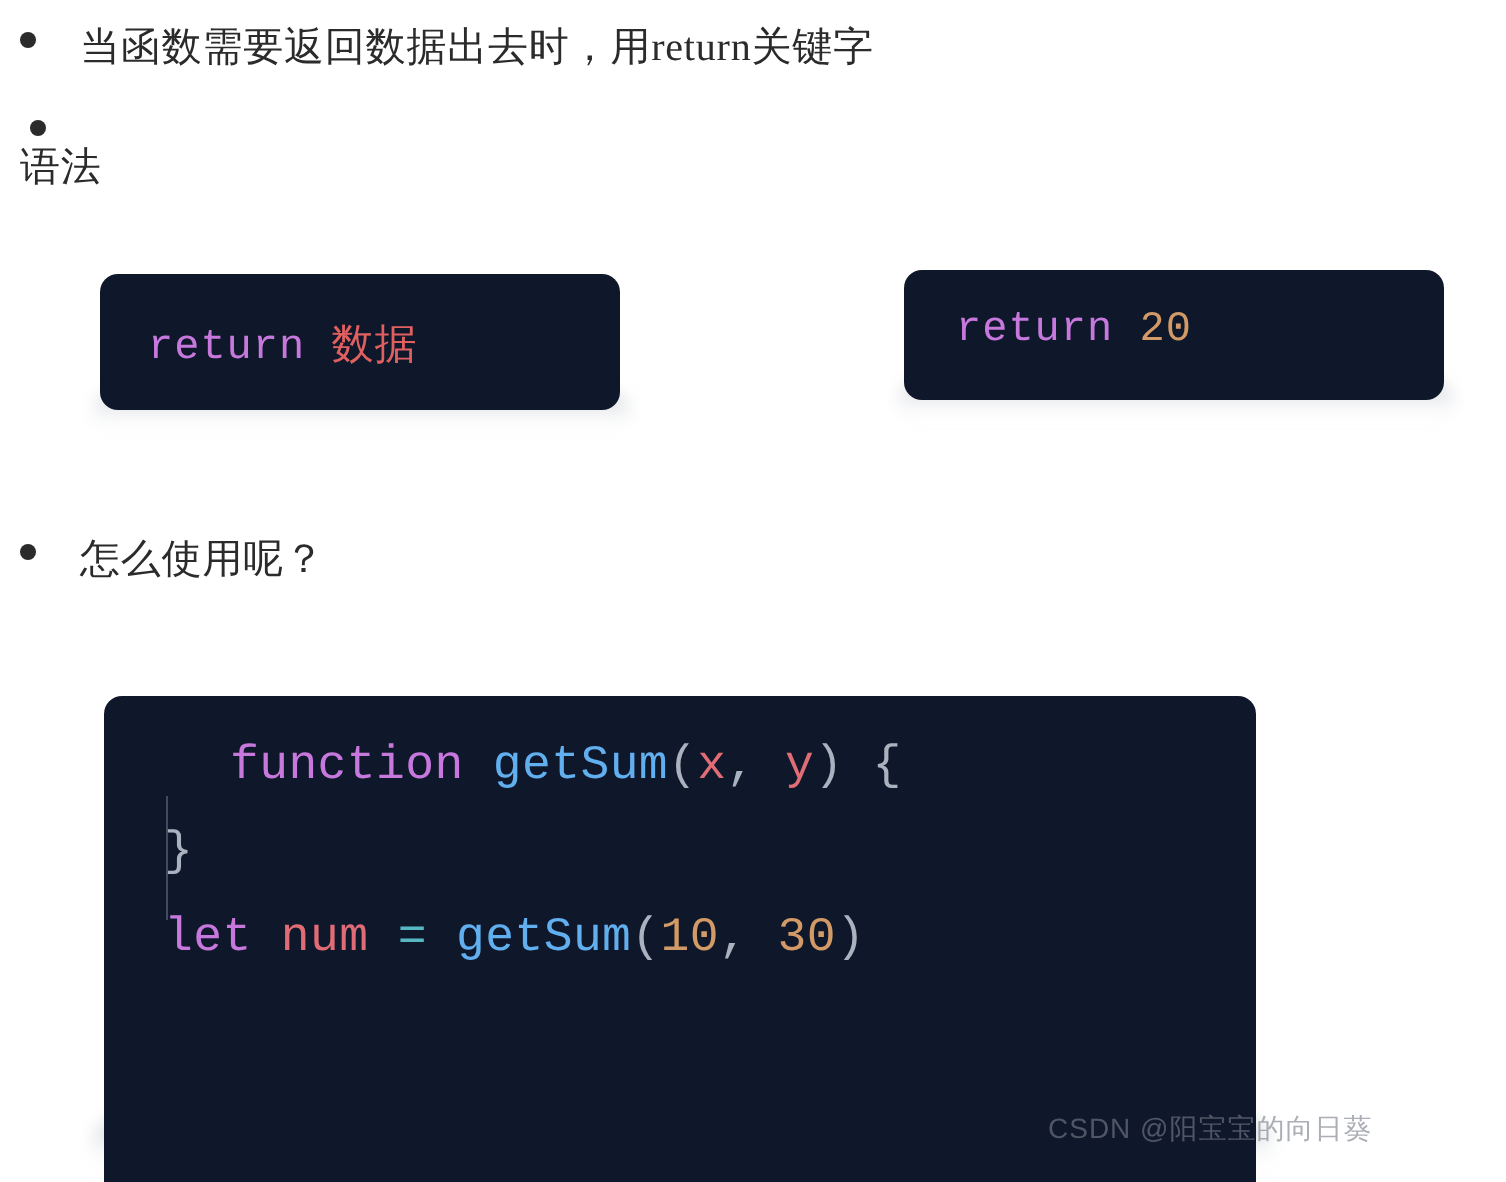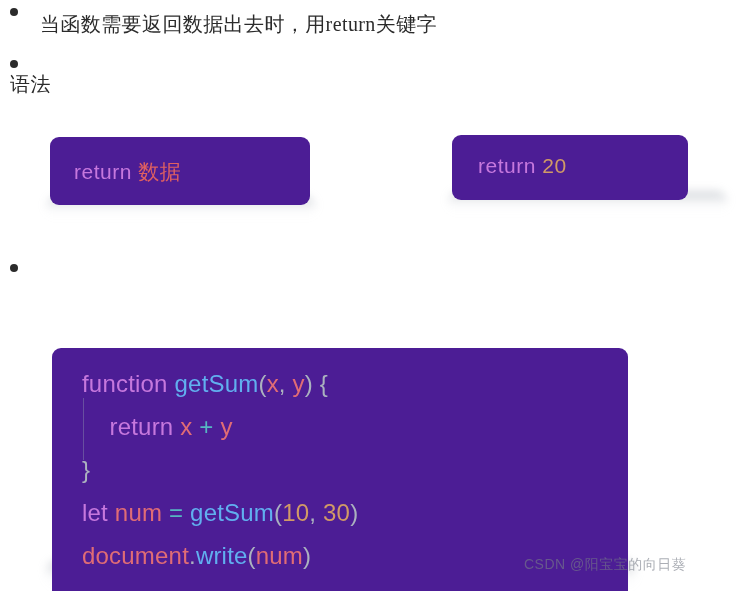--- a/index.html
+++ b/index.html
@@ -13,21 +13,21 @@
     position: relative;
     overflow: hidden;
     font-family: "Liberation Serif", "DejaVu Serif", serif;
     background: #ffffff;
   }
 
   
   .bullet-row {
     position: absolute;
     display: flex;
-    align-items: flex-start;
+    align-items: center;
     white-space: nowrap;
   }
   .bullet-dot {
     width: 8px;
     height: 8px;
     border-radius: 50%;
     background: #2b2b2b;
     display: inline-block;
     margin-right: 22px;
     position: relative;
@@ -42,25 +42,25 @@
     font-family: "Liberation Serif", "DejaVu Serif", serif;
   }
 
   #bullet-1 { left: 10px; top: 12px; }
   #bullet-2 { left: 10px; top: 64px; flex-direction: column; }
   #bullet-3 { left: 10px; top: 268px; }
 
   
   .code-card {
     position: absolute;
-    background: #4c1d95;
+    background: #0f172a;
     border-radius: 9px;
     box-sizing: border-box;
     overflow: hidden;
-    font-family: Liberation Sans, sans-serif;
+    font-family: Liberation Mono, monospace;
   }
   .card-shadow {
     position: absolute;
     border-radius: 12px;
     background: linear-gradient(to bottom, rgba(140,148,160,0.40), rgba(180,186,196,0.04) 55%, rgba(255,255,255,0) 100%);
     filter: blur(4px);
     z-index: 0;
   }
 
   
@@ -72,21 +72,21 @@
     left: 46px; top: 196px; width: 270px; height: 24px;
   }
   #code-card-1 .code-line {
     font-size: 21px;
     padding: 21px 0 0 24px;
     letter-spacing: 0.5px;
   }
 
   
   #code-card-2 {
-    left: 452px; top: 135px; width: 236px; height: 65px;
+    left: 452px; top: 135px; width: 270px; height: 65px;
     z-index: 2;
   }
   #code-card-2-shadow {
     left: 448px; top: 191px; width: 280px; height: 24px;
   }
   #code-card-2 .code-line {
     font-size: 21px;
     padding: 19px 0 0 26px;
     letter-spacing: 0.5px;
   }
@@ -142,37 +142,36 @@
   <span class="bullet-text">当函数需要返回数据出去时，用return关键字</span>
 </div>
 
 <div class="bullet-row" id="bullet-2">
   <span class="bullet-dot"></span>
   <span class="bullet-text">语法</span>
 </div>
 
 <div class="bullet-row" id="bullet-3">
   <span class="bullet-dot"></span>
+  <span class="bullet-text">怎么使用呢？</span>
 </div>
 
 <div class="card-shadow" id="code-card-1-shadow"></div>
 <div class="code-card" id="code-card-1">
   <div class="code-line"><span style="color: rgb(198, 120, 221);">return </span><span style="color: rgb(224, 96, 96);">数据</span></div>
 </div>
 
 <div class="card-shadow" id="code-card-2-shadow"></div>
 <div class="code-card" id="code-card-2">
   <div class="code-line"><span style="color: rgb(198, 120, 221);">return </span><span style="color: rgb(209, 154, 102);">20</span></div>
 </div>
 
 <div class="card-shadow" id="code-card-3-shadow"></div>
 <div class="code-card" id="code-card-3">
   <div>
-      <div class="code-line"><span style="color: rgb(198, 120, 221);">function </span><span style="color: rgb(97, 175, 239);">getSum</span><span style="color: rgb(171, 178, 191);">(</span><span style="color: rgb(224, 108, 117);">x</span><span style="color: rgb(171, 178, 191);">, </span><span style="color: rgb(224, 108, 117);">y</span><span style="color: rgb(171, 178, 191);">) {</span></div>
-      <div class="code-line"><span style="color: rgb(171, 178, 191);">    </span><span style="color: rgb(198, 120, 221);">return </span><span style="color: rgb(224, 108, 117);">x</span><span style="color: rgb(86, 182, 194);"> + </span><span style="color: rgb(224, 108, 117);">y</span></div>
+      <div class="code-line"><span style="color: rgb(198, 120, 221); margin-left: 33px;">function </span><span style="color: rgb(97, 175, 239);">getSum</span><span style="color: rgb(171, 178, 191);">(</span><span style="color: rgb(224, 108, 117);">x</span><span style="color: rgb(171, 178, 191);">, </span><span style="color: rgb(224, 108, 117);">y</span><span style="color: rgb(171, 178, 191);">) {</span></div>
       <div class="code-line"><span style="color: rgb(171, 178, 191);">}</span></div>
       <div class="code-line"><span style="color: rgb(198, 120, 221);">let </span><span style="color: rgb(224, 108, 117);">num</span><span style="color: rgb(86, 182, 194);"> = </span><span style="color: rgb(97, 175, 239);">getSum</span><span style="color: rgb(171, 178, 191);">(</span><span style="color: rgb(209, 154, 102);">10</span><span style="color: rgb(171, 178, 191);">, </span><span style="color: rgb(209, 154, 102);">30</span><span style="color: rgb(171, 178, 191);">)</span></div>
-      <div class="code-line"><span style="color: rgb(224, 108, 117);">document</span><span style="color: rgb(171, 178, 191);">.</span><span style="color: rgb(97, 175, 239);">write</span><span style="color: rgb(171, 178, 191);">(</span><span style="color: rgb(224, 108, 117);">num</span><span style="color: rgb(171, 178, 191);">)</span></div>
     </div>
 </div>
 <div class="indent-guide"></div>
 
 <div id="watermark">CSDN @阳宝宝的向日葵</div>
 
 </body></html>

